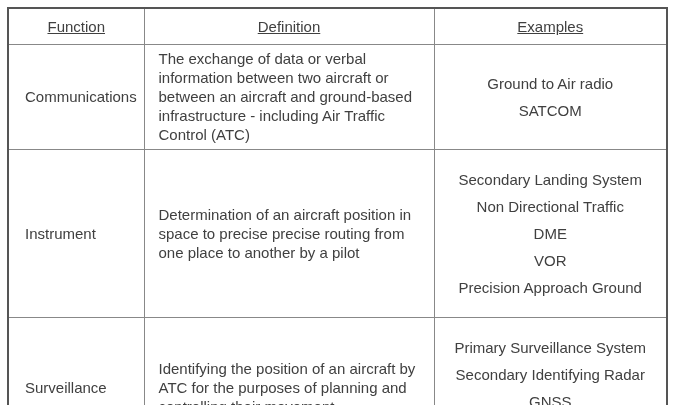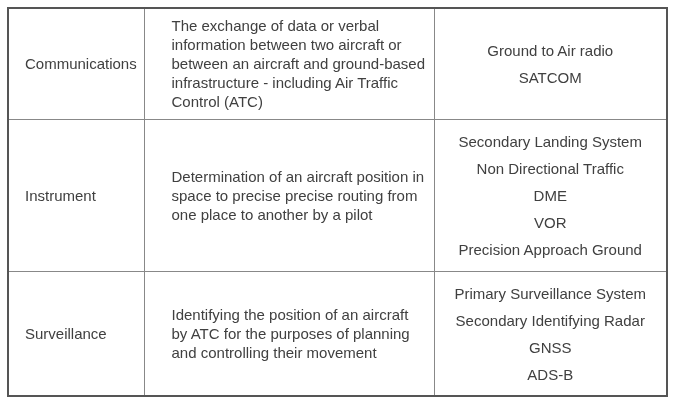--- a/index.html
+++ b/index.html
@@ -46,43 +46,48 @@
   .avionics-table th .u {
     text-decoration: underline;
   }
   td.fn-cell {
     text-align: left;
     padding-left: 16px;
     padding-right: 4px;
   }
   td.def-cell {
     text-align: left;
-    padding-left: 27px;
+    padding-left: 14px;
     padding-right: 7px;
     line-height: 19px;
   }
   td.ex-cell {
     text-align: center;
-    padding: 4px 4px;
+    padding: 16px 4px;
   }
   .ex-line {
     line-height: 27px;
   }
 </style>
 </head>
 <body>
 
 <div class="page">
   <table class="avionics-table">
     <colgroup>
       <col class="c-function">
       <col class="c-definition">
       <col class="c-examples">
     </colgroup>
     <tbody>
+      <tr class="header-row">
+        <th><span class="u">Function</span></th>
+        <th><span class="u">Definition</span></th>
+        <th><span class="u">Examples</span></th>
+      </tr>
 
       <tr class="row-0">
         <td class="fn-cell">Communications</td>
         <td class="def-cell">The exchange of data or verbal information between two aircraft or between an aircraft and ground-based infrastructure - including Air Traffic Control (ATC)</td>
         <td class="ex-cell">
           <div class="ex-line">Ground to Air radio</div>
           <div class="ex-line">SATCOM</div>
         </td>
       </tr>
 

